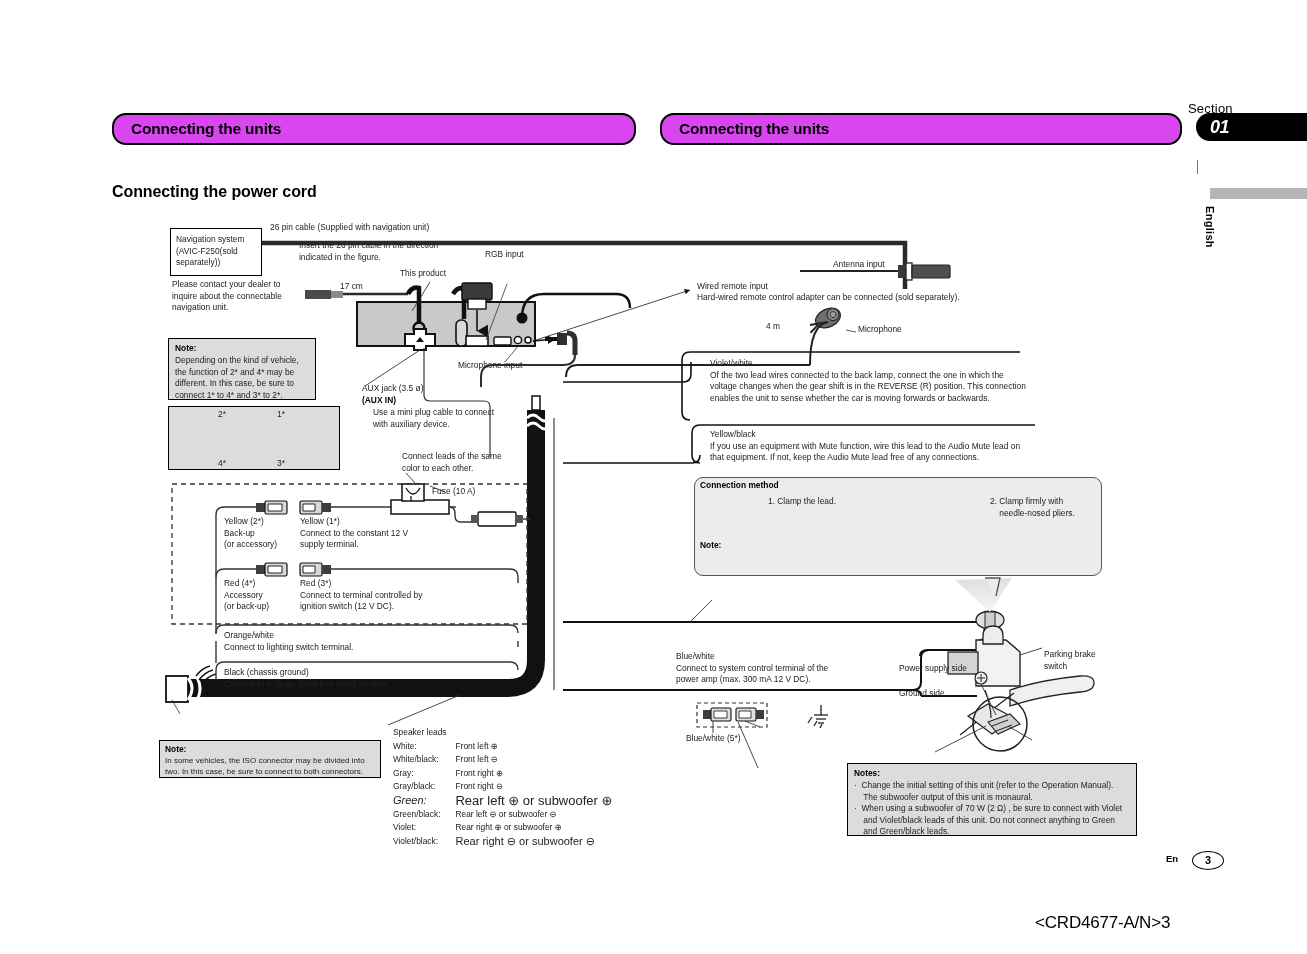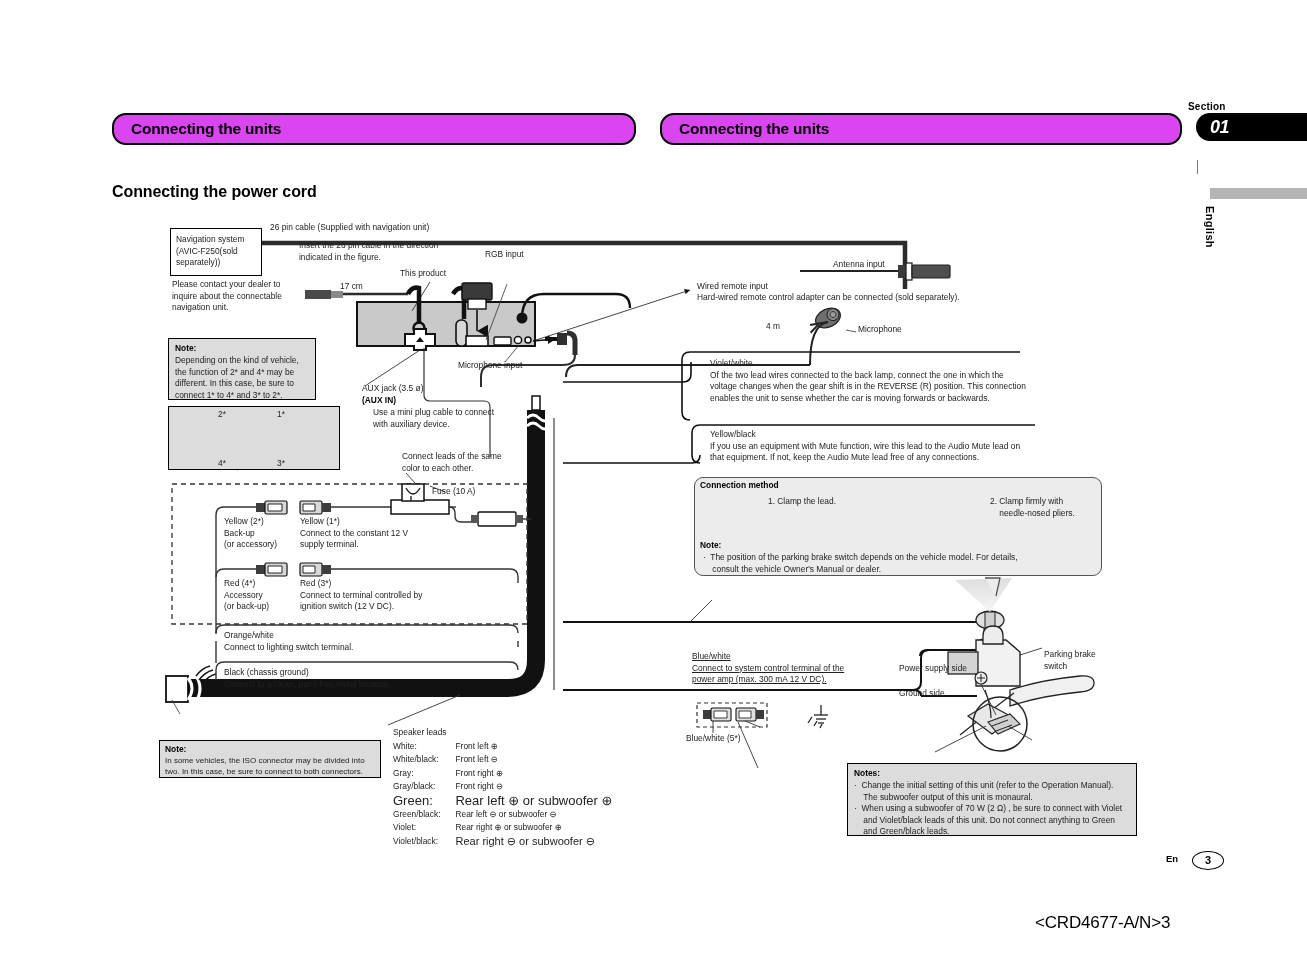--- a/index.html
+++ b/index.html
@@ -36,22 +36,22 @@
     letter-spacing: -0.2px;
     padding-left: 17px;
     color: #000;
   }
   #hdr-left  { left: 112px; top: 113px; width: 520px; }
   #hdr-right { left: 660px; top: 113px; width: 518px; }
 
   
   #section-label {
     left: 1188px; top: 101px;
-    font-size: 10px;
-    font-weight: bold;
+    font-size: 13px;
+    font-weight: normal;
     letter-spacing: 0.2px;
     color: #000;
   }
   #section-badge {
     left: 1196px; top: 113px;
     width: 118px; height: 28px;
     background: #000;
     border-radius: 14px 0 0 14px;
   }
   #section-badge b {
@@ -548,21 +548,21 @@
           </tr>
           <tr>
             <td style="font-size: 8.4px; line-height: 11.6px; padding: 0px 14px 0px 0px; white-space: nowrap; color: rgb(34, 34, 34);">Gray:</td>
             <td style="font-size: 8.4px; line-height: 11.6px; white-space: nowrap; color: rgb(34, 34, 34);">Front right ⊕</td>
           </tr>
           <tr>
             <td style="font-size: 8.4px; line-height: 11.6px; padding: 0px 14px 0px 0px; white-space: nowrap; color: rgb(34, 34, 34);">Gray/black:</td>
             <td style="font-size: 8.4px; line-height: 11.6px; white-space: nowrap; color: rgb(34, 34, 34);">Front right ⊖</td>
           </tr>
           <tr>
-            <td style="font-size: 13px; line-height: 11.6px; padding: 0px 14px 0px 0px; white-space: nowrap; color: rgb(34, 34, 34);">Green:</td>
+            <td style="font-size: 11px; line-height: 11.6px; padding: 0px 14px 0px 0px; white-space: nowrap; color: rgb(34, 34, 34); font-style: italic;">Green:</td>
             <td style="font-size: 13px; line-height: 11.6px; white-space: nowrap; color: rgb(34, 34, 34); margin-left: 16px;">Rear left ⊕ or subwoofer ⊕</td>
           </tr>
           <tr>
             <td style="font-size: 8.4px; line-height: 11.6px; padding: 0px 14px 0px 0px; white-space: nowrap; color: rgb(34, 34, 34);">Green/black:</td>
             <td style="font-size: 8.4px; line-height: 11.6px; white-space: nowrap; color: rgb(34, 34, 34);">Rear left ⊖ or subwoofer ⊖</td>
           </tr>
           <tr>
             <td style="font-size: 8.4px; line-height: 11.6px; padding: 0px 14px 0px 0px; white-space: nowrap; color: rgb(34, 34, 34);">Violet:</td>
             <td style="font-size: 8.4px; line-height: 11.6px; white-space: nowrap; color: rgb(34, 34, 34);">Rear right ⊕ or subwoofer ⊕</td>
           </tr>
@@ -588,24 +588,22 @@
   <div class="dx" style="left:710px; top:429px;">Yellow/black
 If you use an equipment with Mute function, wire this lead to the Audio Mute lead on
 that equipment. If not, keep the Audio Mute lead free of any connections.</div>
 
   <div class="rounded-grey" style="left:694px; top:477px; width:408px; height:99px;"></div>
   <div class="dx b" style="left:700px; top:480px;">Connection method</div>
   <div class="dx" style="left:768px; top:496px;">1. Clamp the lead.</div>
   <div class="dx" style="left:990px; top:496px;">2. Clamp firmly with
     needle-nosed pliers.</div>
   <div class="dx b" style="left:700px; top:540px;">Note:</div>
-  <div class="dx" style="left:703px; top:552px;">·  The position of the parking brake switch depends on the vehicle model. For details,
-    consult the vehicle Owner's Manual or dealer.</div>
-
-  <div class="dx" style="left:692px; top:651px;text-decoration:underline;">Blue/white
+
+  <div class="dx" style="left:676px; top:651px;">Blue/white
 Connect to system control terminal of the
 power amp (max. 300 mA 12 V DC).</div>
 
   <div class="dx" style="left:899px; top:663px;">Power supply side</div>
   <div class="dx" style="left:899px; top:688px;">Ground side</div>
   <div class="dx" style="left:1044px; top:649px;">Parking brake
 switch</div>
 
   <div class="dx" style="left:686px; top:733px;">Blue/white (5*)</div>
 

